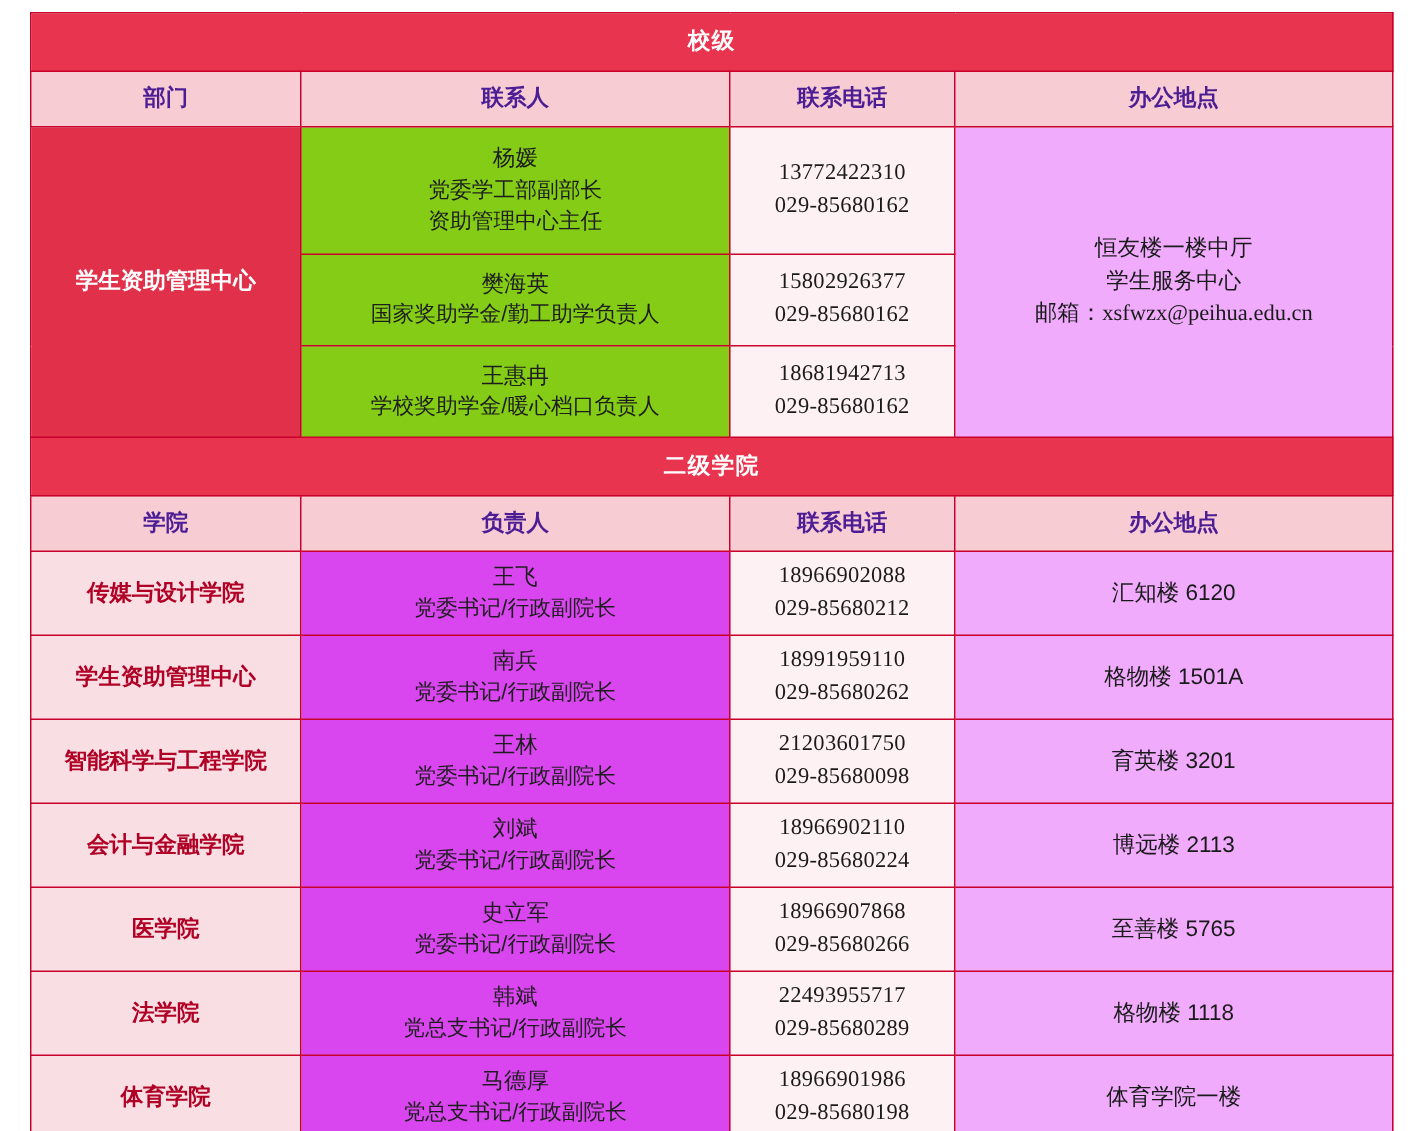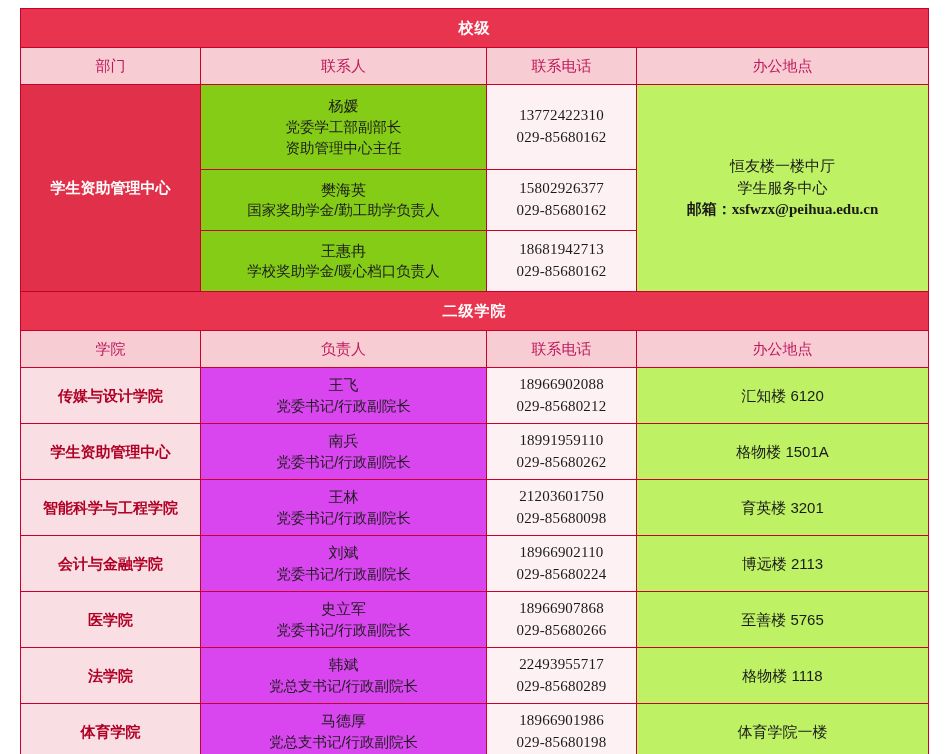--- a/index.html
+++ b/index.html
@@ -42,22 +42,22 @@
     background: #e8344f;
     color: #ffffff;
     font-size: 16px;
     font-weight: bold;
     height: 30px;
     letter-spacing: 1px;
   }
   
   td.head {
     background: #f7cdd3;
-    color: #be185d;
-    font-weight: normal;
+    color: #4c1d95;
+    font-weight: bold;
     height: 28px;
     font-size: 15px;
   }
   
   td.label-dark {
     background: #e0304a;
     color: #ffffff;
     font-weight: bold;
     font-size: 15px;
     margin-top: 20px;
@@ -76,27 +76,27 @@
     background: #d946ef;
     color: #1d1d1d;
   }
   td.phone {
     background: #fdf1f3;
     font-family: "Liberation Serif", serif;
     font-size: 15px;
     letter-spacing: 0.2px;
   }
   td.place {
-    background: #bef264;
+    background: #f0abfc;
     font-size: 15px;
   }
   .nm { display: block; }
   .role { display: block; font-size: 14.5px; }
   .ln { display: block; }
-  .mail { font-family: "Liberation Serif", serif; font-weight: bold; }
+  .mail { font-family: "Liberation Serif", serif; }
   .tall1 { height: 76px; }
   .tall2 { height: 52px; }
   .rowh { height: 56px; }
 </style>
 </head>
 <body>
 
 <div id="sheet">
   <table class="contact-table">
     <colgroup>

